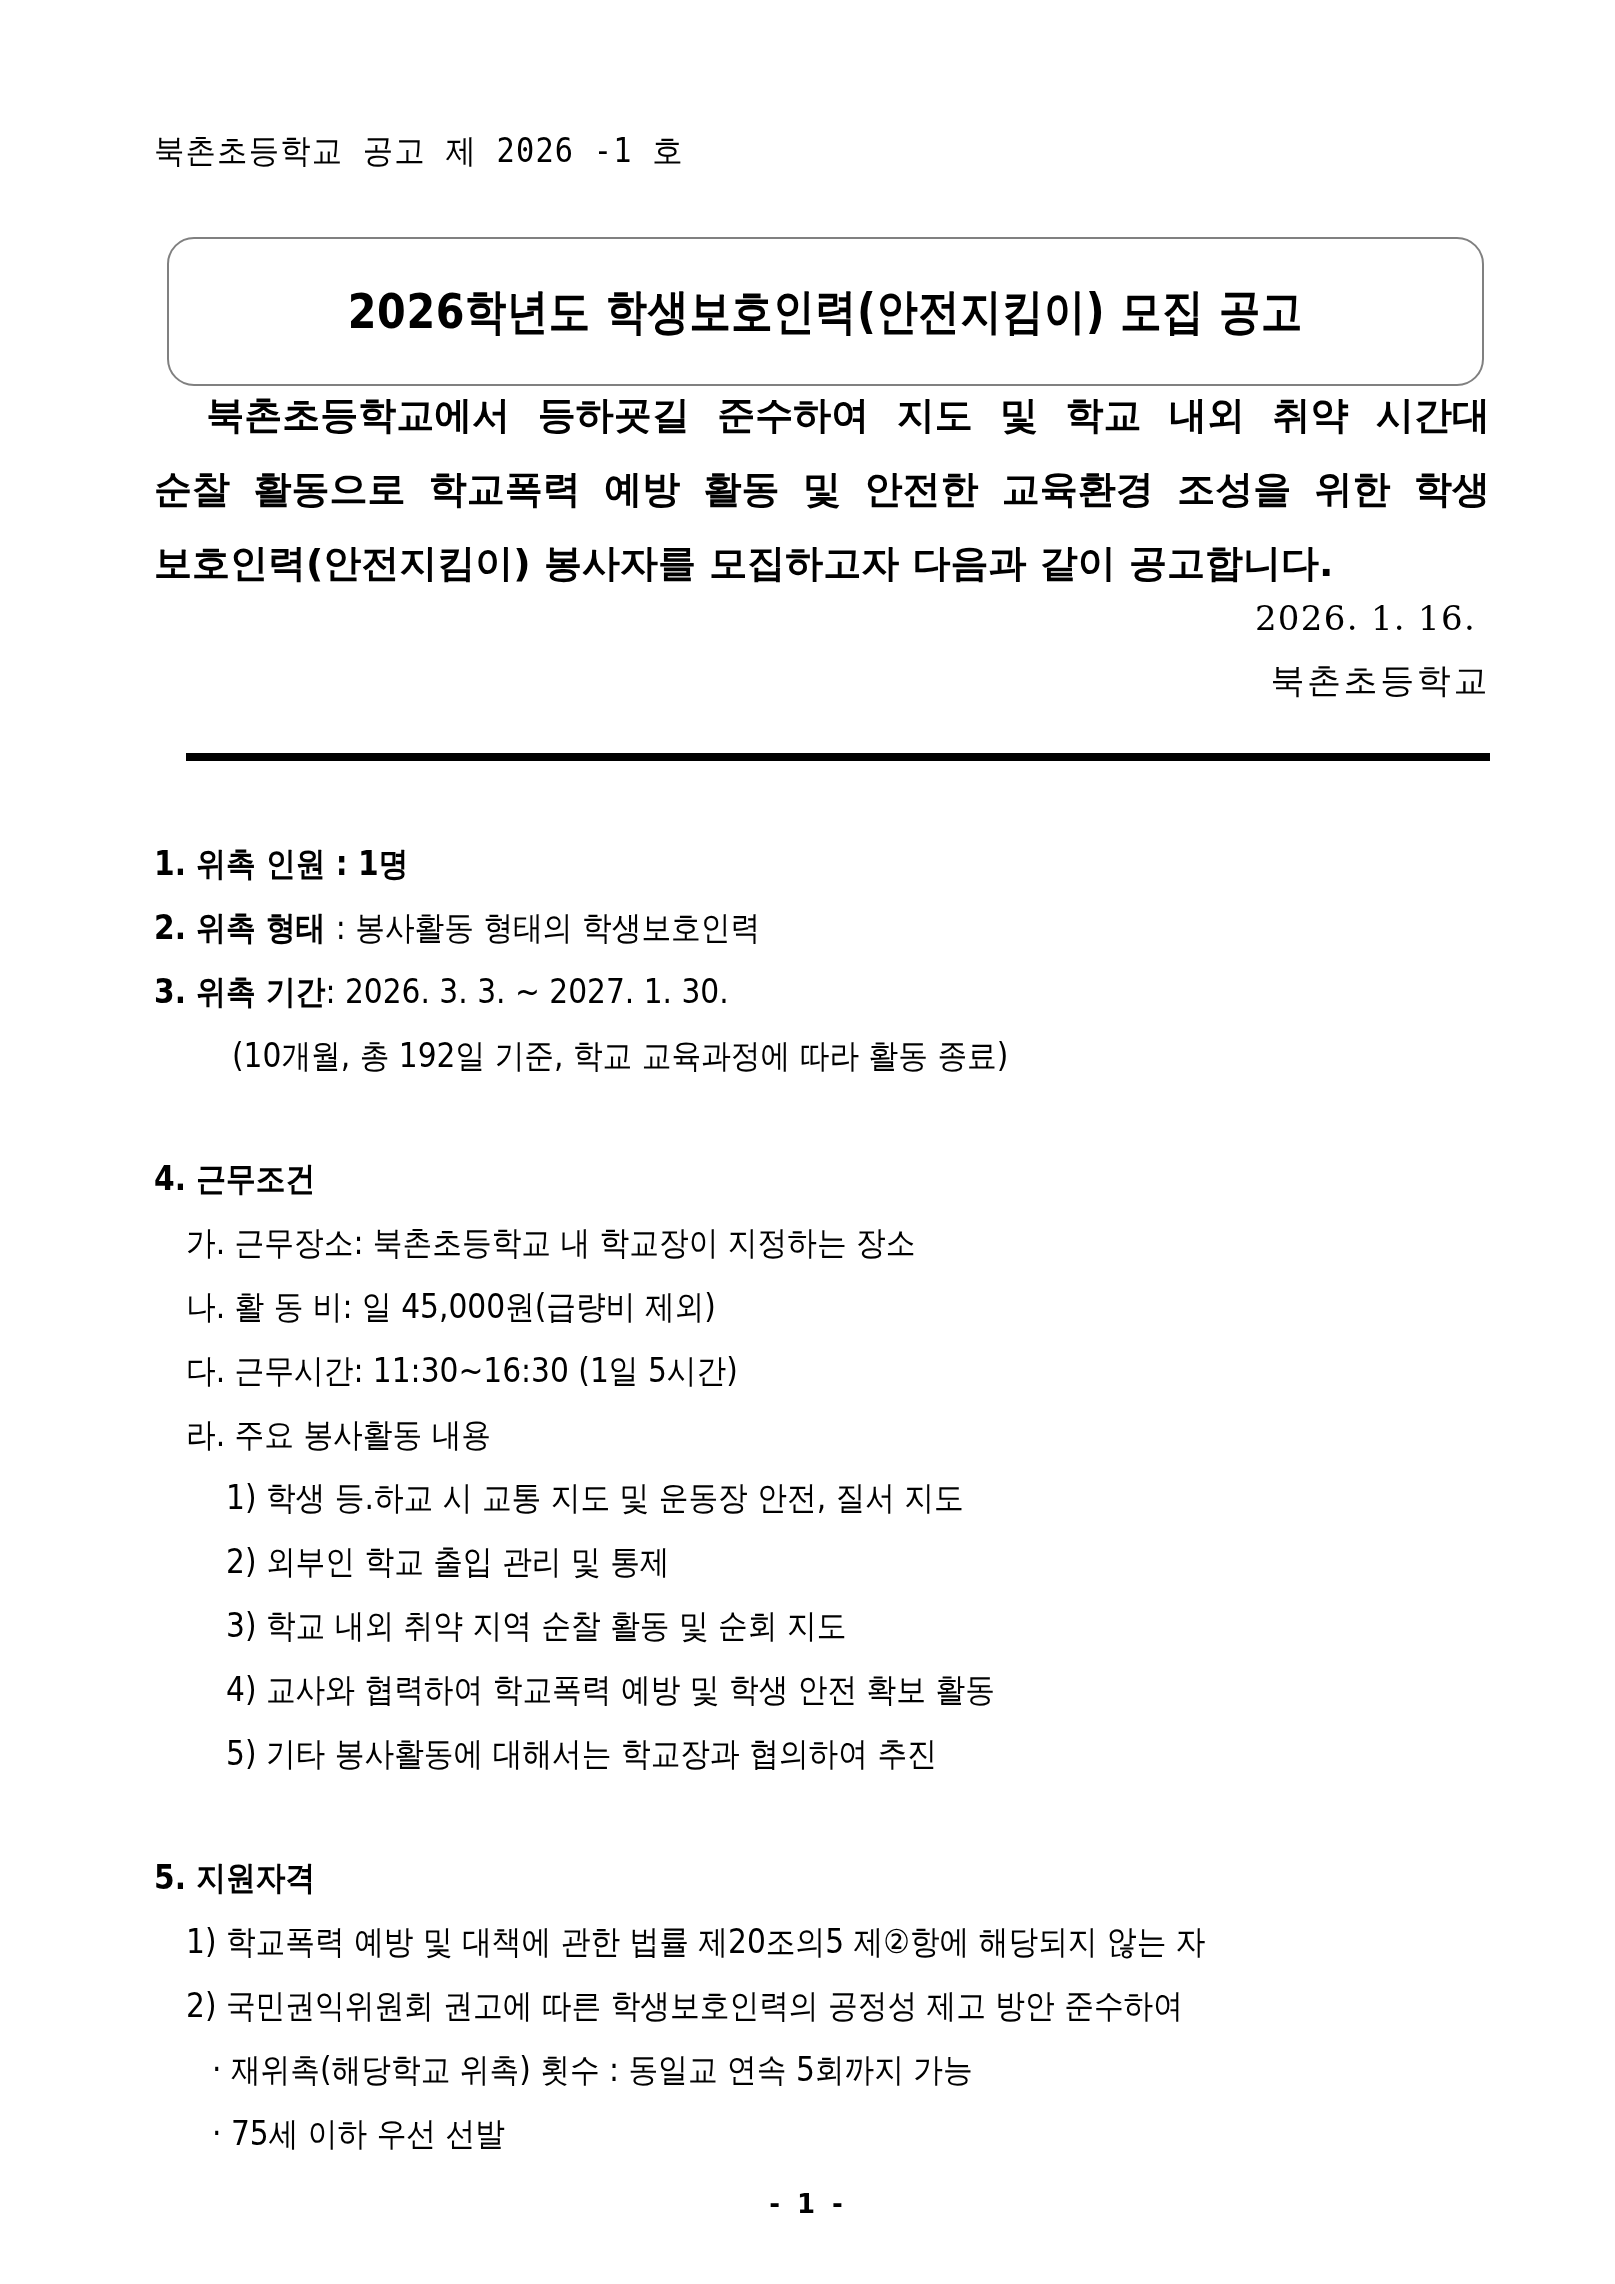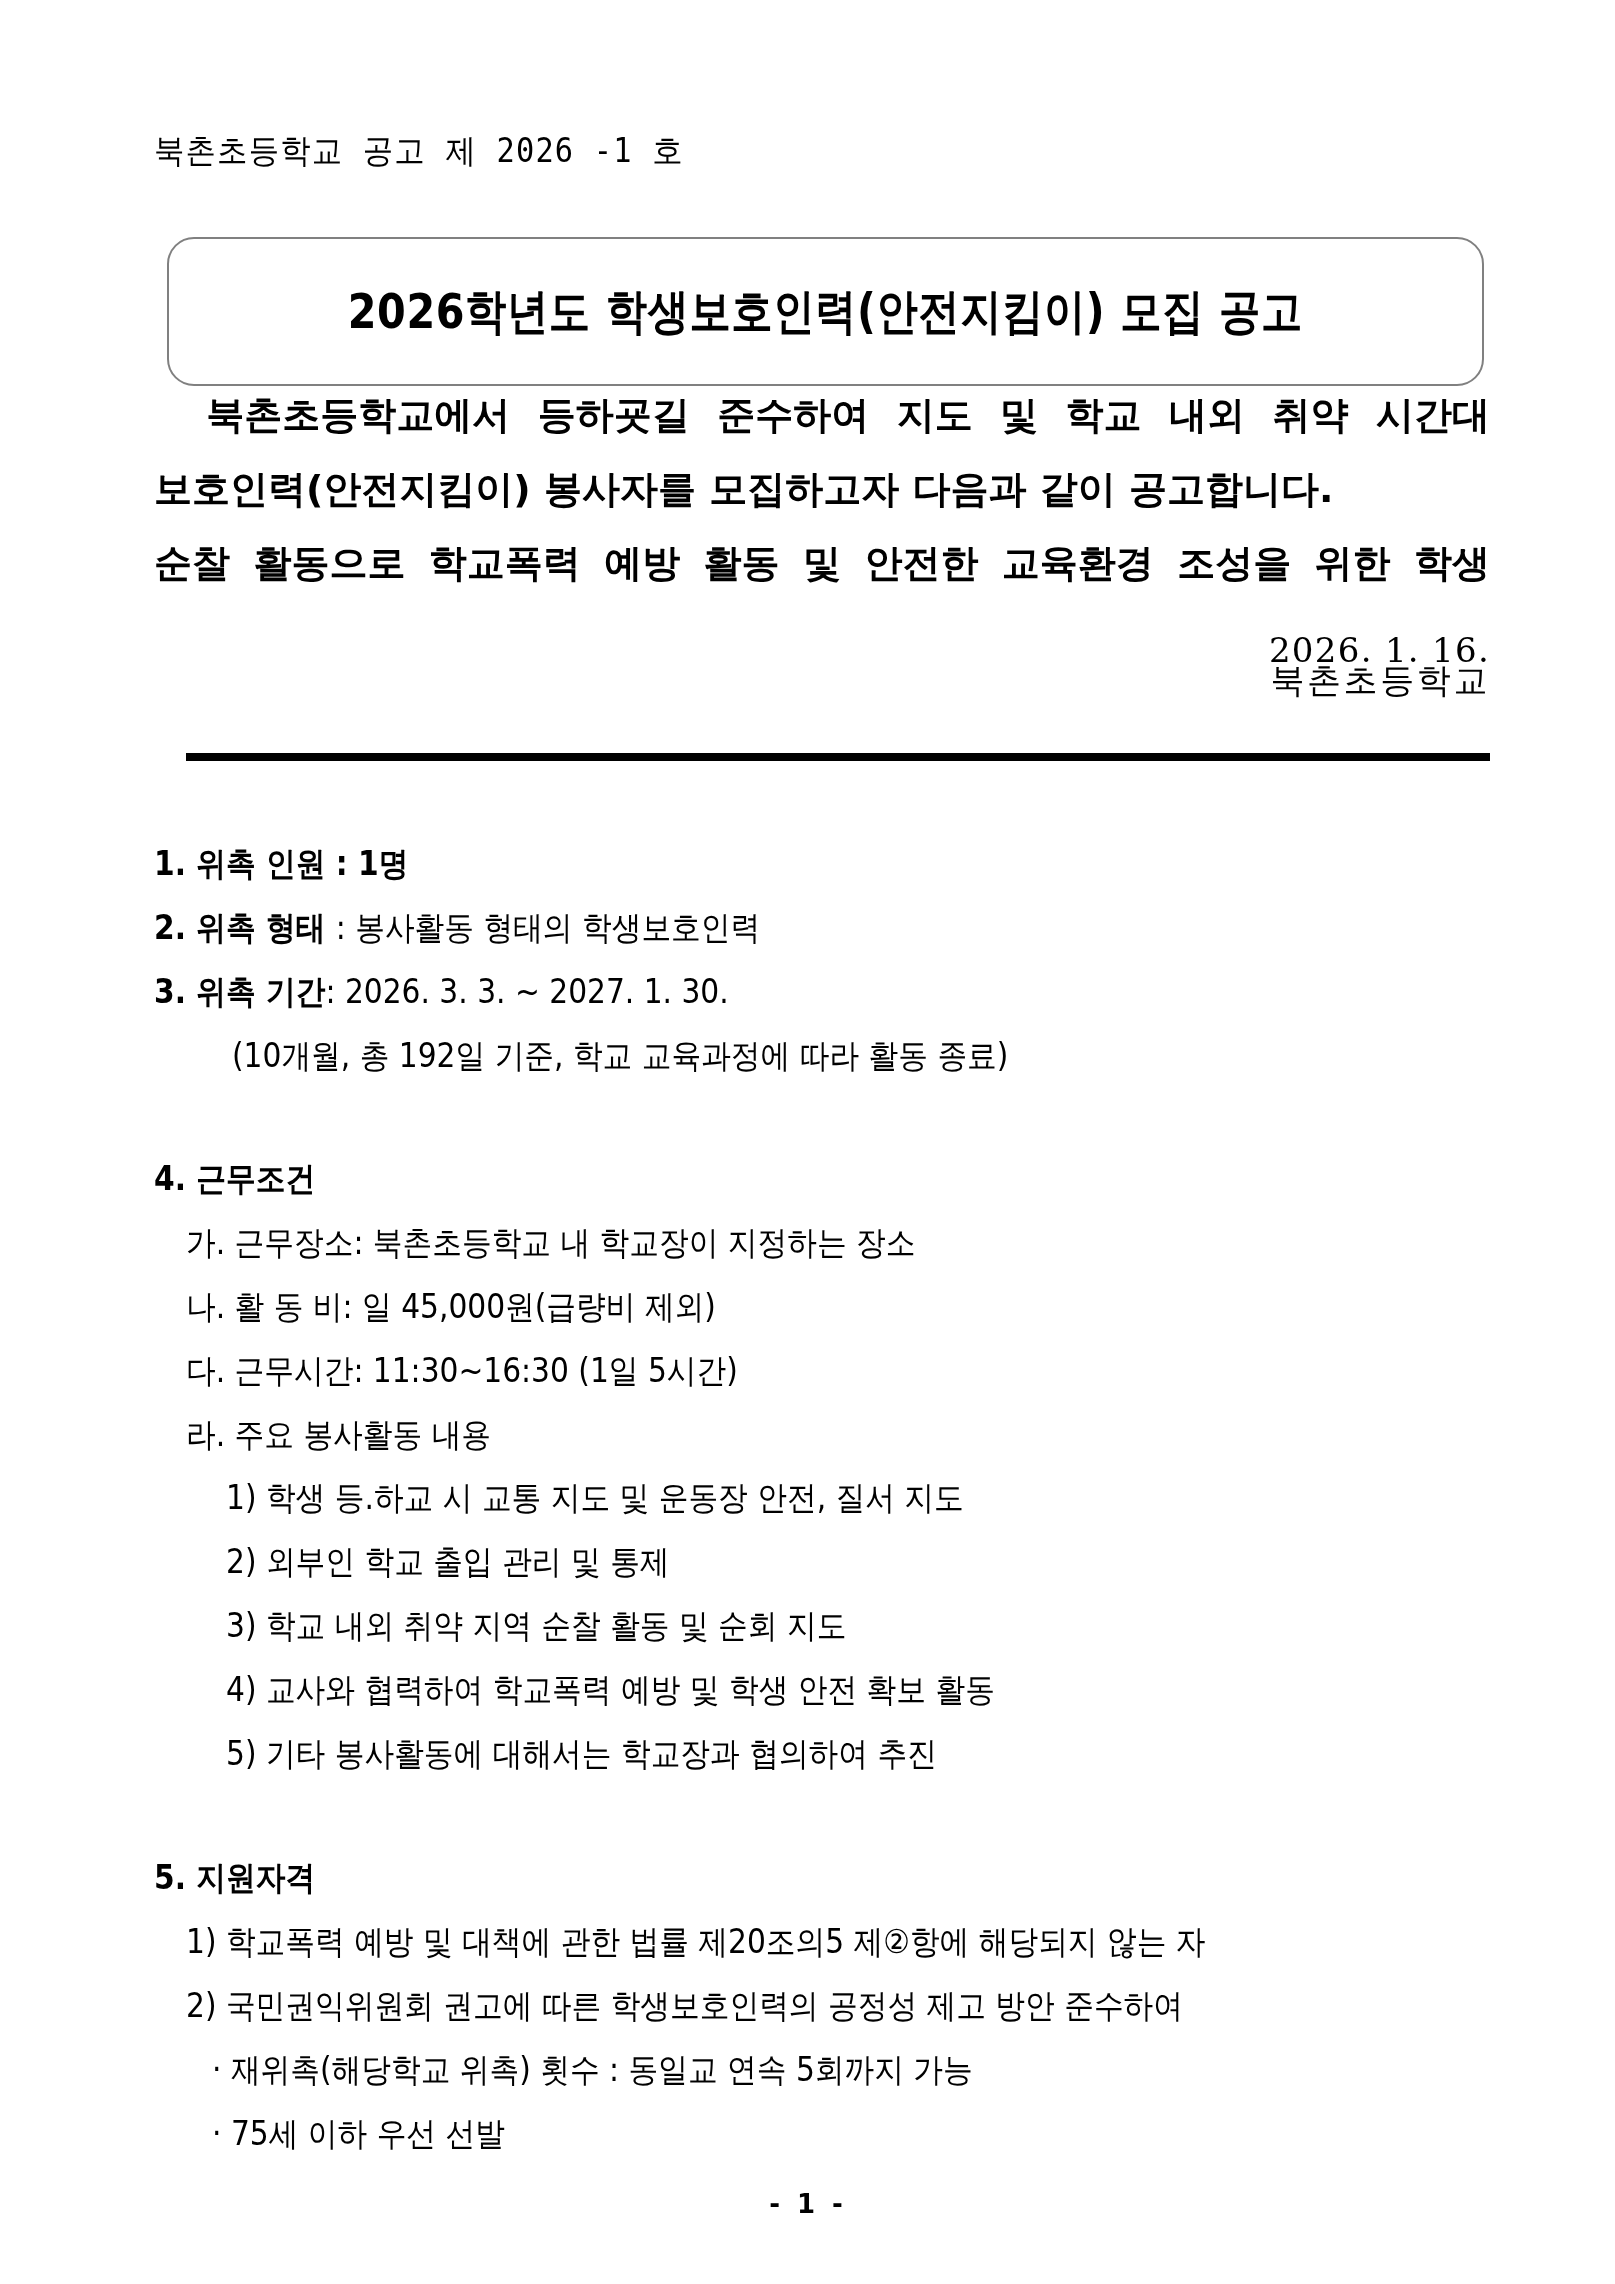--- a/index.html
+++ b/index.html
@@ -53,25 +53,24 @@
   }
   .intro-line {
     display: block;
     text-align: justify;
     text-align-last: justify;
     transform-origin: left top;
   }
   .intro-line.last { text-align-last: left; }
 
   .date-line {
-    right: 126px; top: 598px;
+    right: 140px; top: 598px;
     font-size: 34px;
     font-family: "DejaVu Serif", "Liberation Serif", serif;
     letter-spacing: 1.3px;
-    margin-top: 32px;
   }
   .signer {
     right: 126px; top: 658px;
     font-size: 34px;
     font-family: "DejaVu Sans", "Liberation Sans", sans-serif;
     letter-spacing: 2.6px;
   }
 
   .divider {
     position: absolute;
@@ -105,22 +104,22 @@
 <div>
 
   <div class="abs notice-number">북촌초등학교 공고 제 2026 -1 호</div>
 
   <div class="title-box">
     <div class="title-text">2026학년도 학생보호인력(안전지킴이) 모집 공고</div>
   </div>
 
   <div class="abs intro">
     <span class="intro-line">　북촌초등학교에서 등하굣길 준수하여 지도 및 학교 내외 취약 시간대</span>
+    <span class="intro-line">순찰 활동으로 학교폭력 예방 활동 및 안전한 교육환경 조성을 위한 학생</span>
     <span class="intro-line last">보호인력(안전지킴이) 봉사자를 모집하고자 다음과 같이 공고합니다.</span>
-    <span class="intro-line">순찰 활동으로 학교폭력 예방 활동 및 안전한 교육환경 조성을 위한 학생</span>
   </div>
 
   <div class="abs date-line">2026. 1. 16.</div>
   <div class="abs signer">북촌초등학교</div>
 
   <div class="divider"></div>
 
   <div class="line body-text" style="left:154px; top:842px;">
     <span class="b">1. 위촉 인원 : </span><span class="b">1명</span>
   </div>

